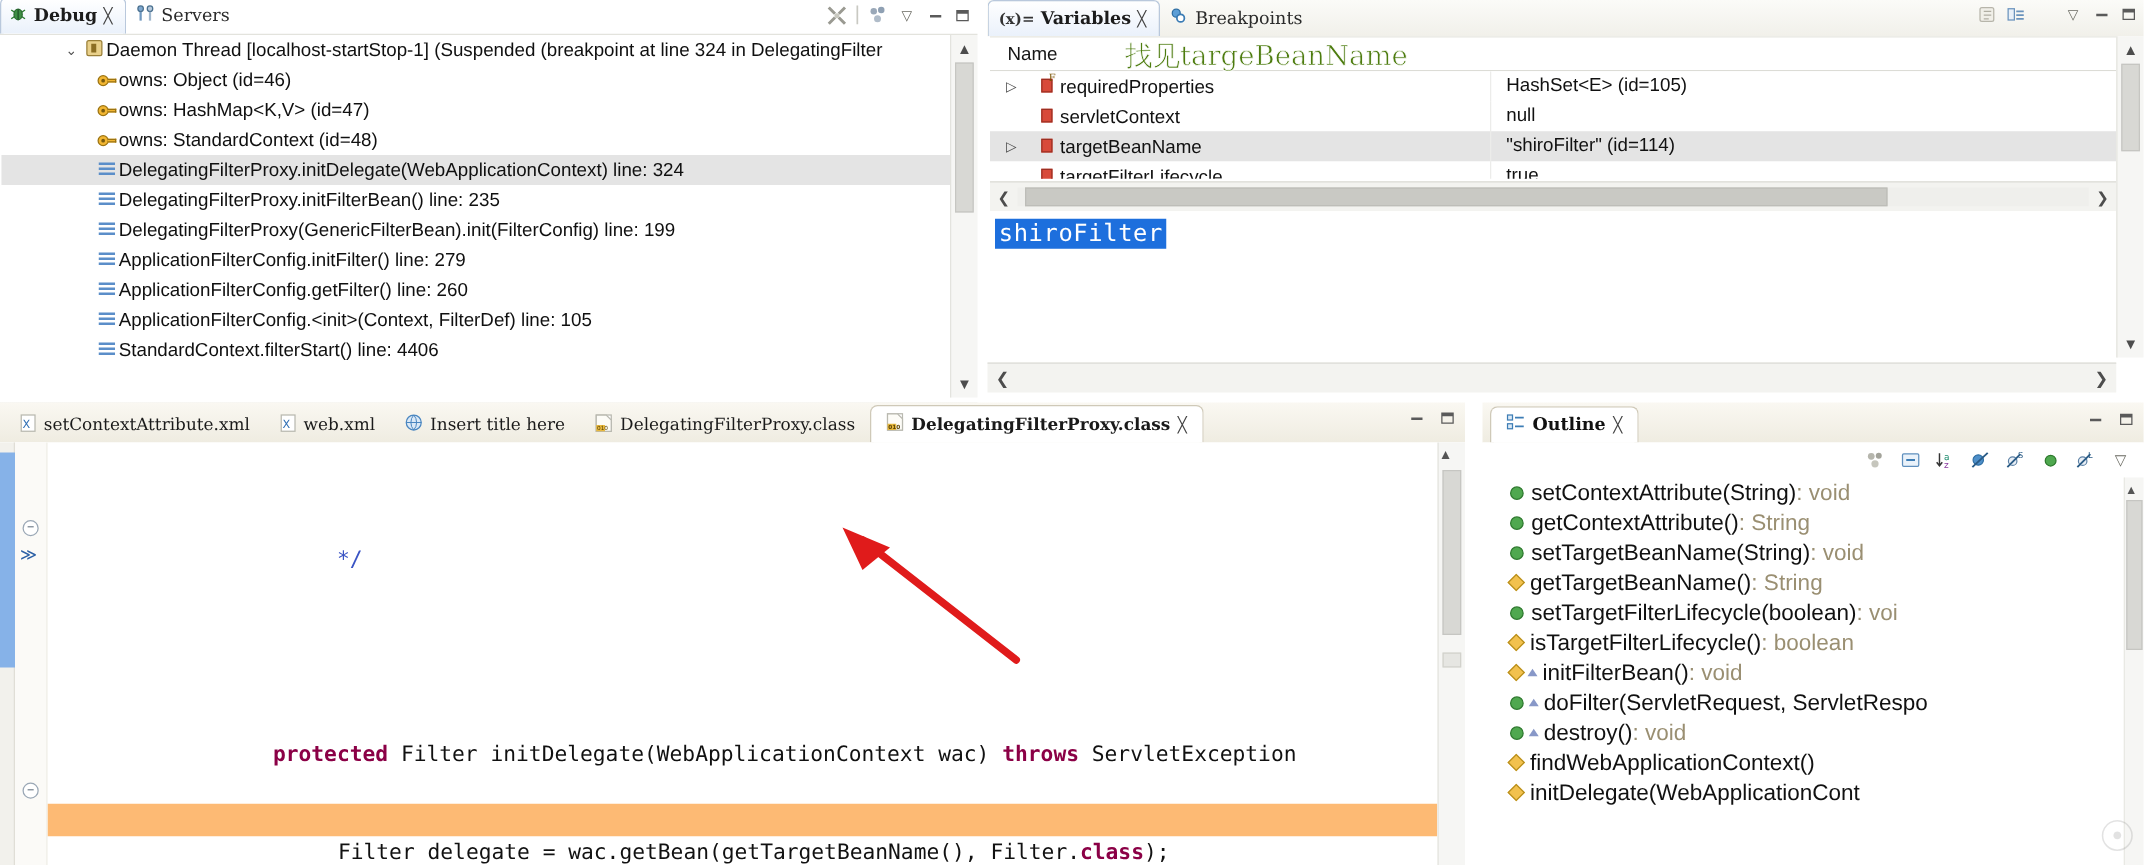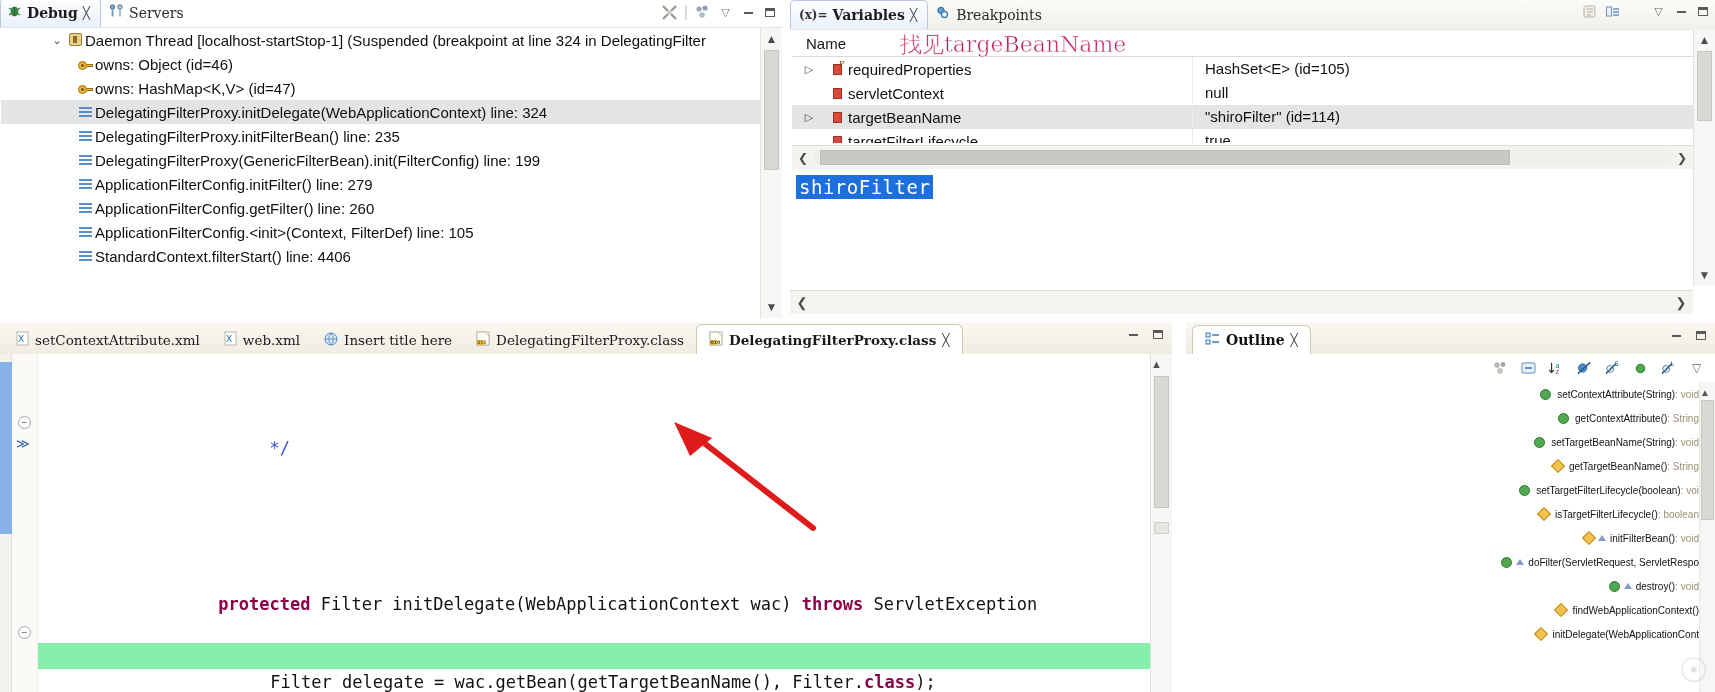--- a/index.html
+++ b/index.html
@@ -131,21 +131,21 @@
   }
   .detail-sel{
     display:inline-block; background:#1d6fdd; color:#ffffff;
     font-family:"DejaVu Sans Mono", monospace; font-size:19px; padding:1px 3px;
     letter-spacing:.5px;
   }
 
   
   .annot{
     position:absolute; font-family:"DejaVu Serif", serif;
-    color:#be185d; font-size:22px; white-space:nowrap;
+    color:#4d7c0f; font-size:22px; white-space:nowrap;
     -webkit-text-stroke:0.6px #ffffff;
     text-shadow:0 0 2px #fff, 0 0 2px #fff;
     pointer-events:none;
   }
 
   
   #editor-panel{ left:0; top:322px; width:1172px; height:370px; border:none; background:#fff;}
   .edtabs{
     position:relative; height:32px; background:linear-gradient(#faf8f2,#efece1);
     display:flex; align-items:flex-end; padding-left:4px;
@@ -166,38 +166,38 @@
   .folds{ width:26px; background:#fbfaf7; border-right:1px solid #efeee8; position:relative; }
   .fold{ position:absolute; left:6px; width:13px;height:13px; border:1px solid #9aa7b5;
       border-radius:50%; background:#fff; color:#4a5a6a; font-size:10px; line-height:11px; text-align:center;}
   .dbgmark{ position:absolute; left:4px; font-size:13px; color:#2b5fa5; }
   .codelines{
     position:relative; flex:1; overflow:hidden;
     font-family:"DejaVu Sans Mono", monospace; font-size:17px; line-height:26px;
     color:#111; white-space:pre; padding-top:3px;
   }
   .cl{ height:26px; padding-left:10px; }
-  .cl.hl{ background:#86efac; }
+  .cl.hl{ background:#fdba74; }
   .kw{ color:#8b0046; font-weight:bold; }
   .cm{ color:#3a54c4; }
   .ed-vscroll{ width:22px; background:#f6f6f4; border-left:1px solid #e3e3de; position:relative; }
   .ed-vscroll .arr{ height:20px; text-align:center; font-size:11px; color:#555; }
   .ed-vscroll .thumb{ position:absolute; left:3px; width:15px; background:#d8d8d4; border:1px solid #c6c6c2; }
 
   
   #outline-panel{ left:1186px; top:322px; width:529px; height:370px; border:none; background:#fff; }
   #outline-panel .otabs{ height:32px; background:linear-gradient(#faf8f2,#efece1);
       display:flex; align-items:flex-end; padding-left:6px; }
   .otab{ display:flex; align-items:center; gap:6px; height:29px; padding:0 12px;
       background:#fff; border:1px solid #cfc9b8; border-bottom:none; border-radius:6px 6px 0 0;
       font-family:"DejaVu Serif",serif; font-size:14px; font-weight:bold; color:#111; }
   .otoolbar{ height:28px; display:flex; align-items:center; justify-content:flex-end;
       gap:11px; padding-right:10px; background:#fff; }
   .olist{ position:absolute; left:0; top:60px; right:16px; bottom:0; overflow:hidden; background:#fff; }
-  .orow{ display:flex; align-items:center; height:24px; font-size:10px; white-space:nowrap; padding-left:22px; color:#111;justify-content:flex-end;}
+  .orow{ display:flex; align-items:center; height:24px; font-size:18px; white-space:nowrap; padding-left:22px; color:#111;}
   .odot{ width:11px;height:11px;border-radius:50%; margin-right:6px; flex:none; }
   .odot.green{ background:#4fa84f; border:1px solid #2f7a2f; }
   .odiamond{ width:10px;height:10px; background:#f2c14e; border:1px solid #b88f1d;
       transform:rotate(45deg); margin-right:6px; flex:none; }
   .otri{ width:0;height:0; border-left:4px solid transparent;border-right:4px solid transparent;
       border-bottom:6px solid #8898c8; margin-right:4px; margin-left:-2px; flex:none; }
   .otype{ color:#9a8f72; }
   .o-vscroll{ position:absolute; right:0; top:60px; bottom:0; width:16px; background:#f6f6f4;
       border-left:1px solid #e9e9e4; }
   .o-vscroll .arr{ height:18px; text-align:center; font-size:10px; color:#555; }
@@ -274,20 +274,24 @@
       </div>
 
       <div class="srow" style="padding-left:74px;">
         <span class="s-ico"><span class="key-ico"><span class="kb"></span><span class="kt"></span></span></span>
         <span>owns: Object  (id=46)</span>
       </div>
       <div class="srow" style="padding-left:74px;">
         <span class="s-ico"><span class="key-ico"><span class="kb"></span><span class="kt"></span></span></span>
         <span>owns: HashMap&lt;K,V&gt;  (id=47)</span>
       </div>
+      <div class="srow" style="padding-left:74px;">
+        <span class="s-ico"><span class="key-ico"><span class="kb"></span><span class="kt"></span></span></span>
+        <span>owns: StandardContext  (id=48)</span>
+      </div>
 
       <div class="srow sel" style="padding-left:74px;">
         <span class="s-ico"><span class="frame-ico"><i></i><i></i><i></i></span></span>
         <span>DelegatingFilterProxy.initDelegate(WebApplicationContext) line: 324</span>
       </div>
       <div class="srow" style="padding-left:74px;">
         <span class="s-ico"><span class="frame-ico"><i></i><i></i><i></i></span></span>
         <span>DelegatingFilterProxy.initFilterBean() line: 235</span>
       </div>
       <div class="srow" style="padding-left:74px;">

